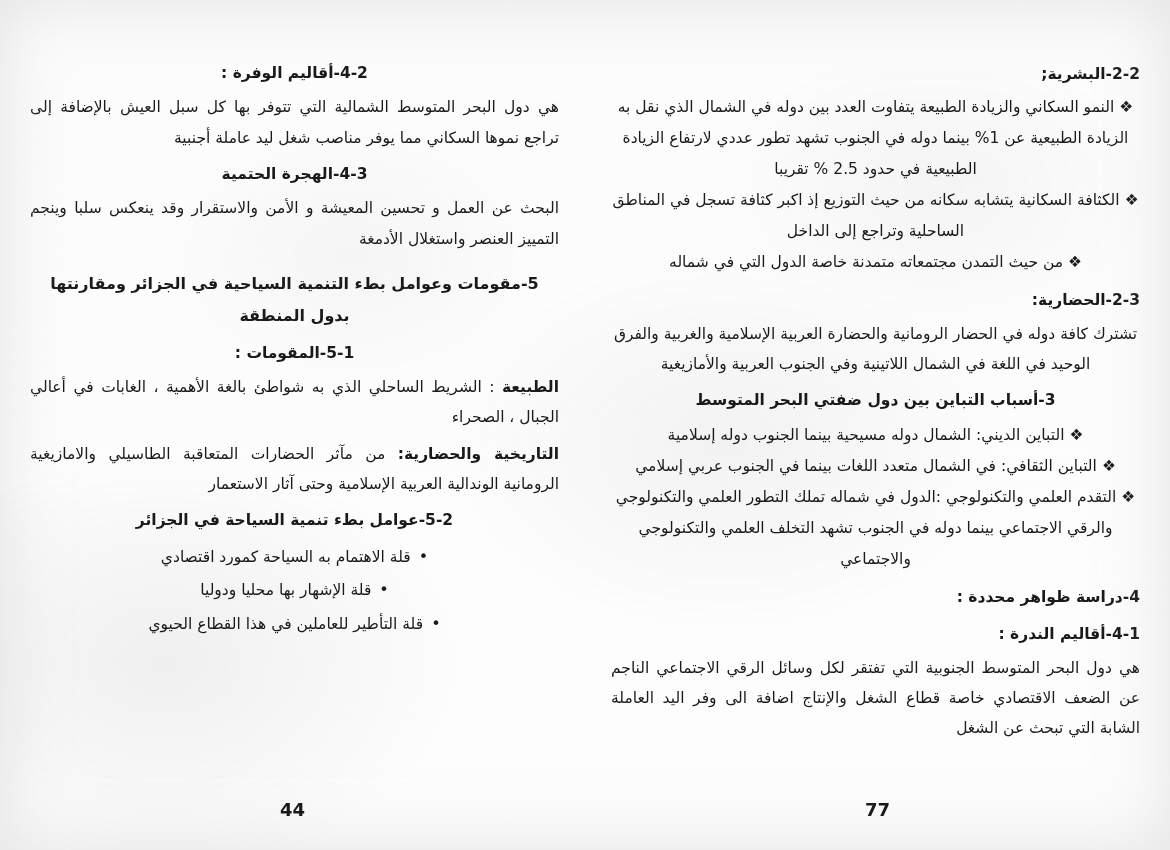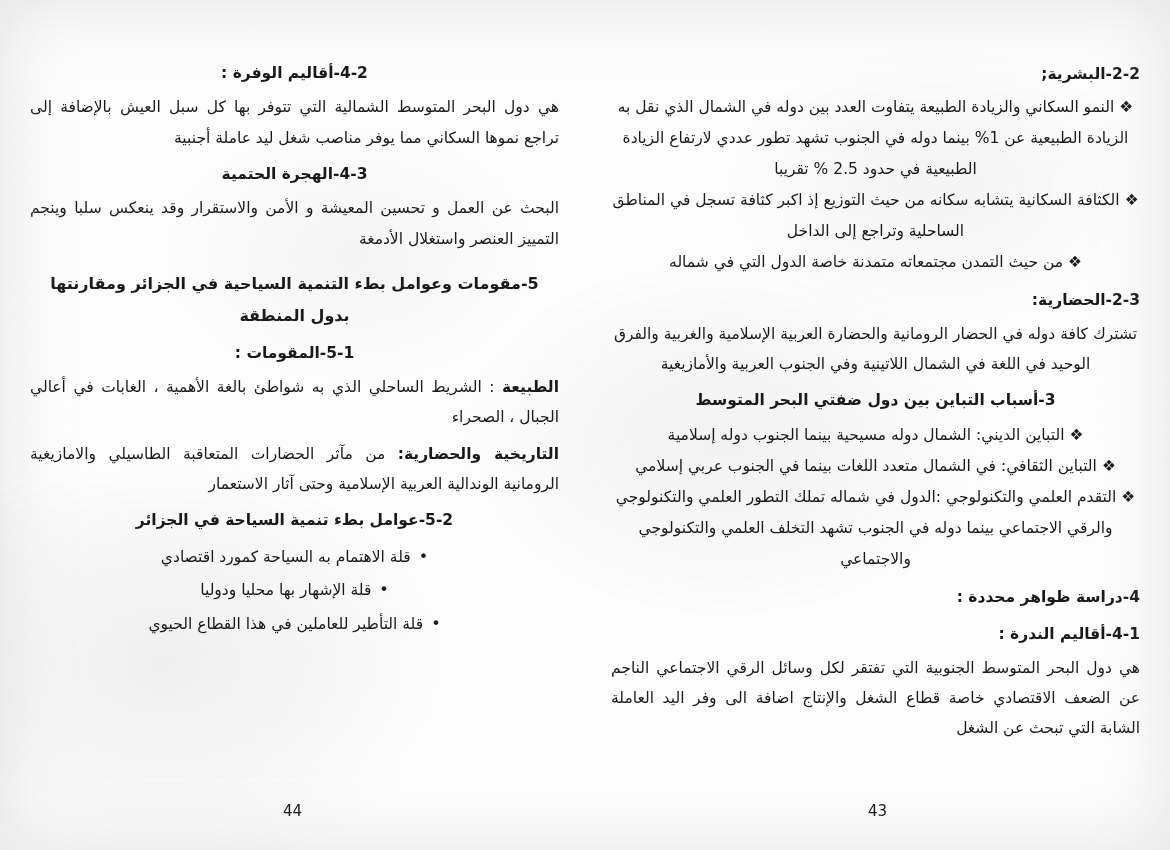--- a/index.html
+++ b/index.html
@@ -114,21 +114,21 @@
     line-height: 2.1;
     text-align: center;
   }
   .dotlist li .dot {
     display: inline-block;
     margin-left: 8px;
     font-size: 16px;
   }
   .bold { font-weight: bold; }
   .pn-wrap { position: absolute; bottom: 30px; left: 0; right: 0; display: flex; z-index: 5; }
-  .pn-half { width: 50%; text-align: center; font-size: 15px; font-weight: normal; }
+  .pn-half { width: 50%; text-align: center; font-size: 18px; font-weight: bold; }
 </style>
 </head>
 <body>
 
 <div class="page">
 
   <div class="column col-right">
 
     <div class="heading-right">2-2-البشرية;</div>
 
@@ -201,18 +201,18 @@
         <span class="dot">•</span><span>قلة الإشهار بها محليا ودوليا</span>
       </li>
       <li>
         <span class="dot">•</span><span>قلة التأطير للعاملين في هذا القطاع الحيوي</span>
       </li>
     </ul>
   </div>
 </div>
 
 <div class="pn-wrap">
-  <div class="pn-half">43</div>
+  <div class="pn-half">77</div>
   <div class="pn-half">44</div>
 </div>
 
 <div class="scan-noise"></div>
 <div class="vignette"></div>
 
 </body></html>

